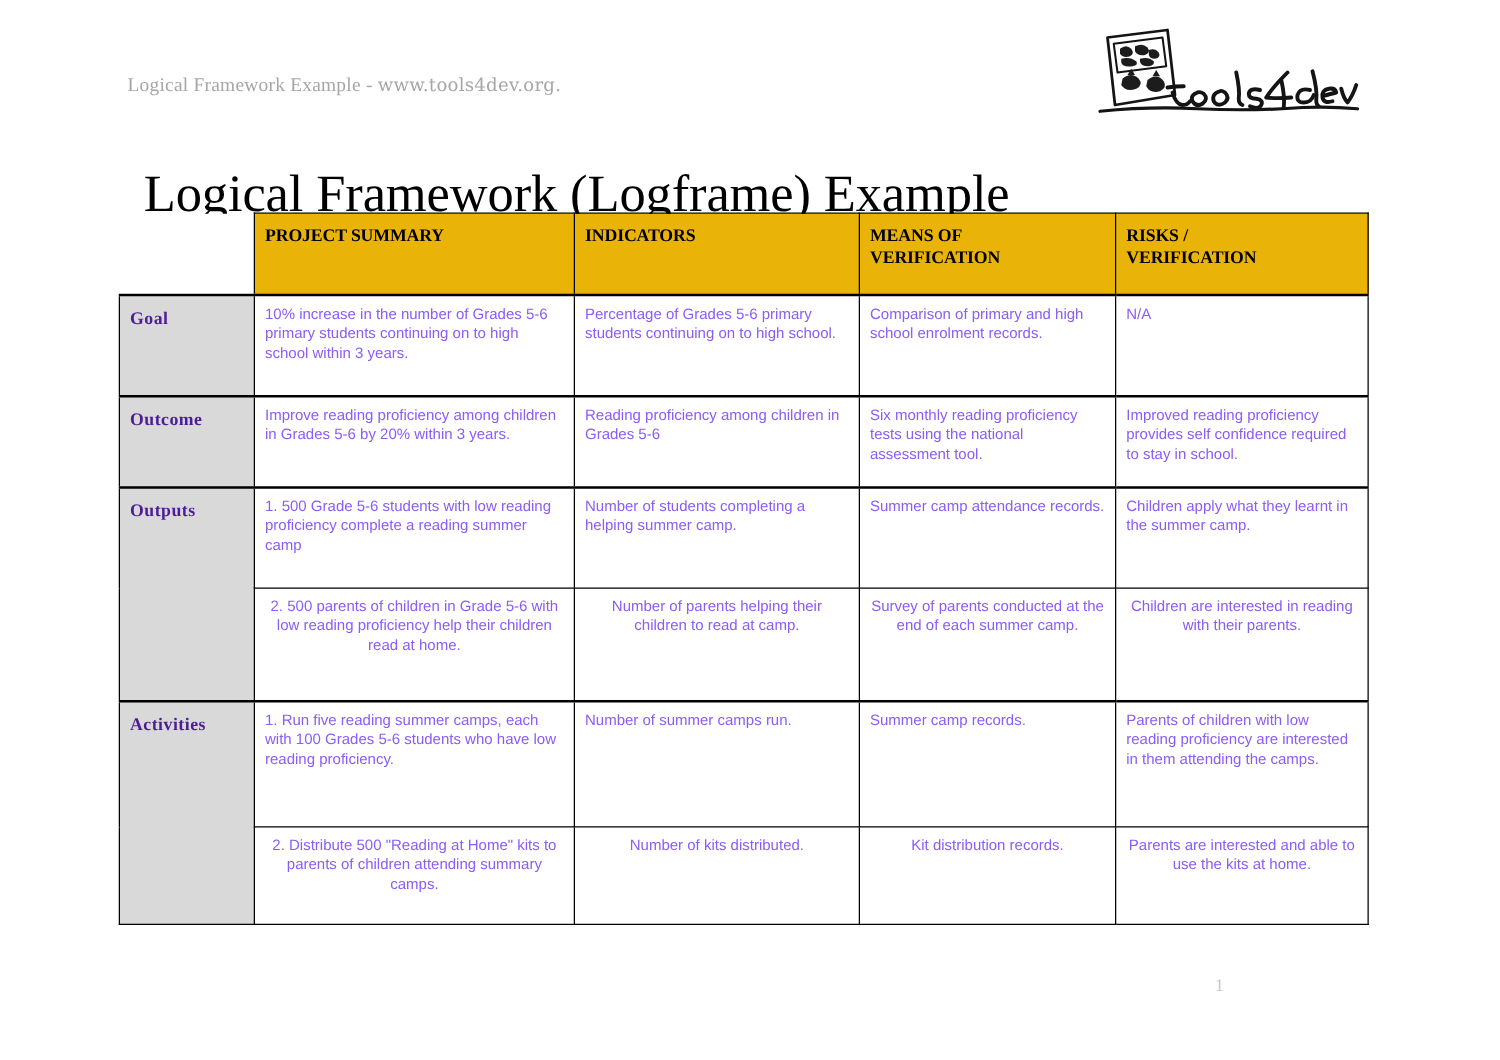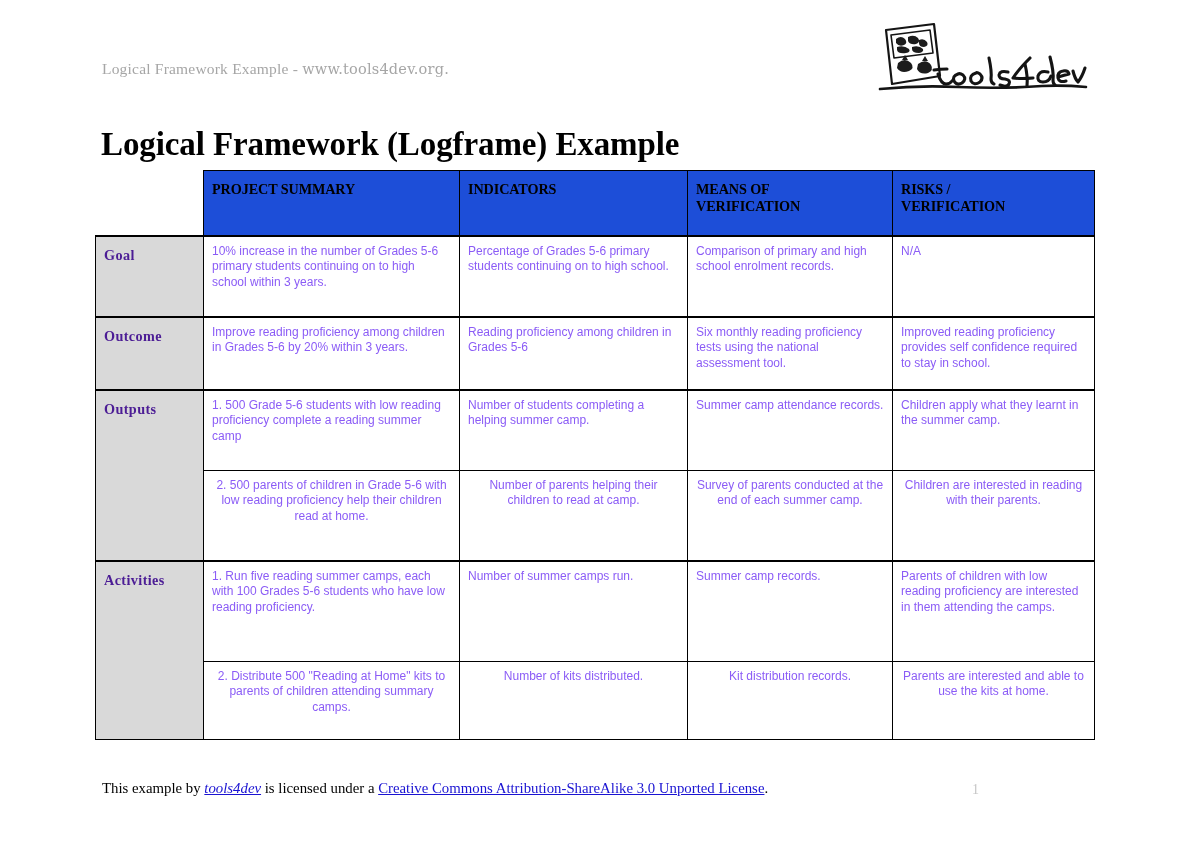--- a/index.html
+++ b/index.html
@@ -46,25 +46,25 @@
     left: 872px;
     top: 14px;
     width: 222px;
     height: 92px;
   }
   .logo svg { display: block; }
 
   
   .doc-title {
     position: absolute;
-    left: 101px;
+    left: 115px;
     top: 104px;
     font-family: "Liberation Serif", "DejaVu Serif", serif;
-    font-weight: bold;
-    font-size: 33px;
+    font-weight: normal;
+    font-size: 42px;
     letter-spacing: -0.1px;
     color: #000000;
     white-space: nowrap;
   }
 
   
   .lf-table {
     position: absolute;
     left: 95px;
     top: 170px;
@@ -91,21 +91,21 @@
   }
 
   
   td.corner {
     border: none;
     background: #ffffff;
     padding: 0;
   }
 
   th.col-head {
-    background: #1d4ed8;
+    background: #eab308;
     font-family: "Liberation Serif", "DejaVu Serif", serif;
     font-weight: bold;
     font-size: 14.2px;
     line-height: 1.22;
     letter-spacing: -0.1px;
     padding: 10px 8px 14px 8px;
     color: #000;
     height: 40px;
   }
 
@@ -275,19 +275,16 @@
 
       <tr class="sub-row">
         <td class="cell-h-act2">2. Distribute 500 "Reading at Home" kits to parents of children attending summary camps.</td>
         <td class="cell-h-act2">Number of kits distributed.</td>
         <td class="cell-h-act2">Kit distribution records.</td>
         <td class="cell-h-act2">Parents are interested and able to use the kits at home.</td>
       </tr>
     </tbody>
   </table>
 
-  <div class="footer">
-    <span>This example by </span><a class="brand" href="#">tools4dev</a><span> is licensed under a </span><a class="license" href="#">Creative Commons Attribution-ShareAlike 3.0 Unported License</a><span>.</span>
-  </div>
 
   <div class="page-number">1</div>
 
 </div>
 
 </body></html>

